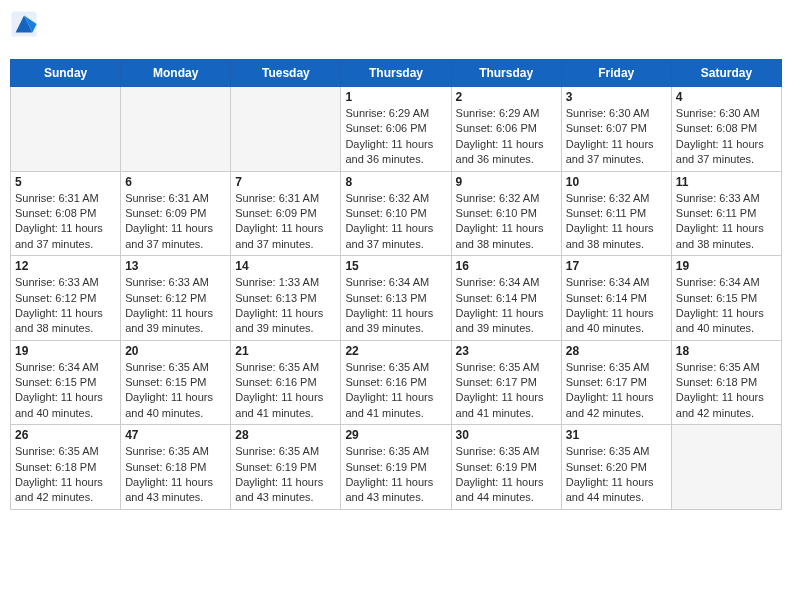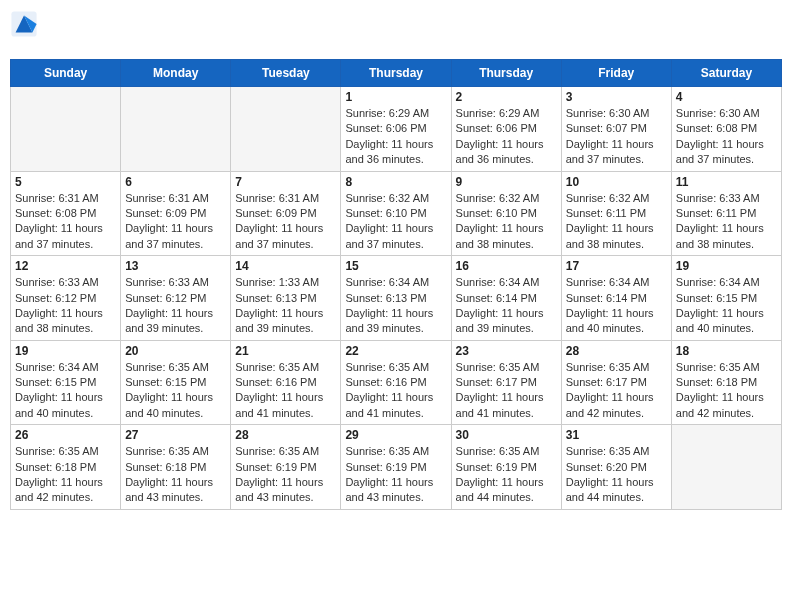--- a/index.html
+++ b/index.html
@@ -288,21 +288,21 @@
           </td>
         </tr>
         <tr>
           <td class="cal-cell">
             <div class="day-num">26</div>
             <div class="cell-info">Sunrise: 6:35 AM
 Sunset: 6:18 PM
 Daylight: 11 hours and 42 minutes.</div>
           </td>
           <td class="cal-cell">
-            <div class="day-num">27</div>
+            <div class="day-num">47</div>
             <div class="cell-info">Sunrise: 6:35 AM
 Sunset: 6:18 PM
 Daylight: 11 hours and 43 minutes.</div>
           </td>
           <td class="cal-cell">
             <div class="day-num">28</div>
             <div class="cell-info">Sunrise: 6:35 AM
 Sunset: 6:19 PM
 Daylight: 11 hours and 43 minutes.</div>
           </td>

